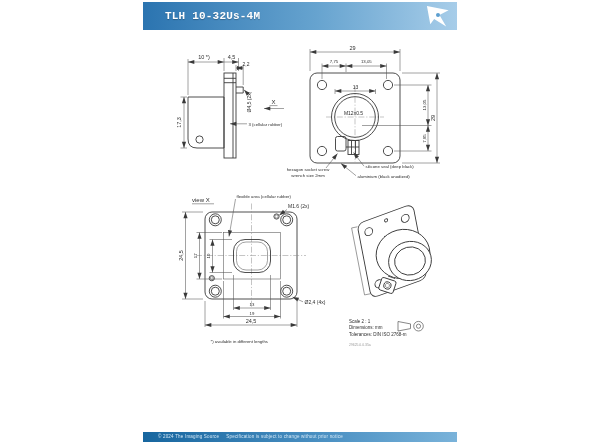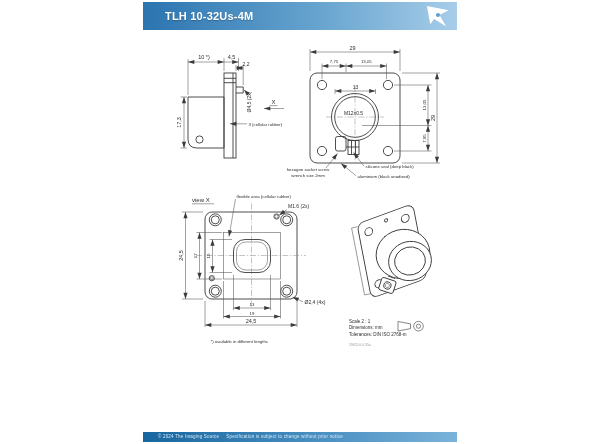--- a/index.html
+++ b/index.html
@@ -4,21 +4,21 @@
 <style>
   html,body{margin:0;padding:0;background:#ffffff;}
   body{width:600px;height:444px;position:relative;font-family:"Liberation Sans",sans-serif;overflow:hidden;}
 
   .page{position:absolute;left:0;top:0;width:600px;height:444px;background:#fff;}
 
   .header{position:absolute;left:143px;top:2px;width:314px;height:28px;
     background:linear-gradient(90deg,#2b74b0 0%,#66a3cf 55%,#a7cde9 100%);
     display:flex;align-items:center;}
   .header .title{color:#fff;font-size:11px;font-weight:bold;padding-left:22px;
-    letter-spacing:0.2px;text-shadow:0 1px 1px rgba(0,0,0,0.25);}
+    letter-spacing:0.2px;text-shadow:0 1px 1px rgba(0,0,0,0.25);font-family:Liberation Mono, monospace;}
   .header .logo{margin-left:auto;margin-right:4px;display:block;}
 
   .footer{position:absolute;left:143px;top:432px;width:314px;height:9.5px;
     background:linear-gradient(90deg,#17669f 0%,#4d92c4 60%,#7ab3da 100%);
     display:flex;align-items:center;gap:7px;padding-left:15px;box-sizing:border-box;}
   .footer span{color:#d4e8f6;font-size:4.5px;letter-spacing:0.2px;white-space:nowrap;}
 
   svg.drawing{position:absolute;left:0;top:0;}
 
   

